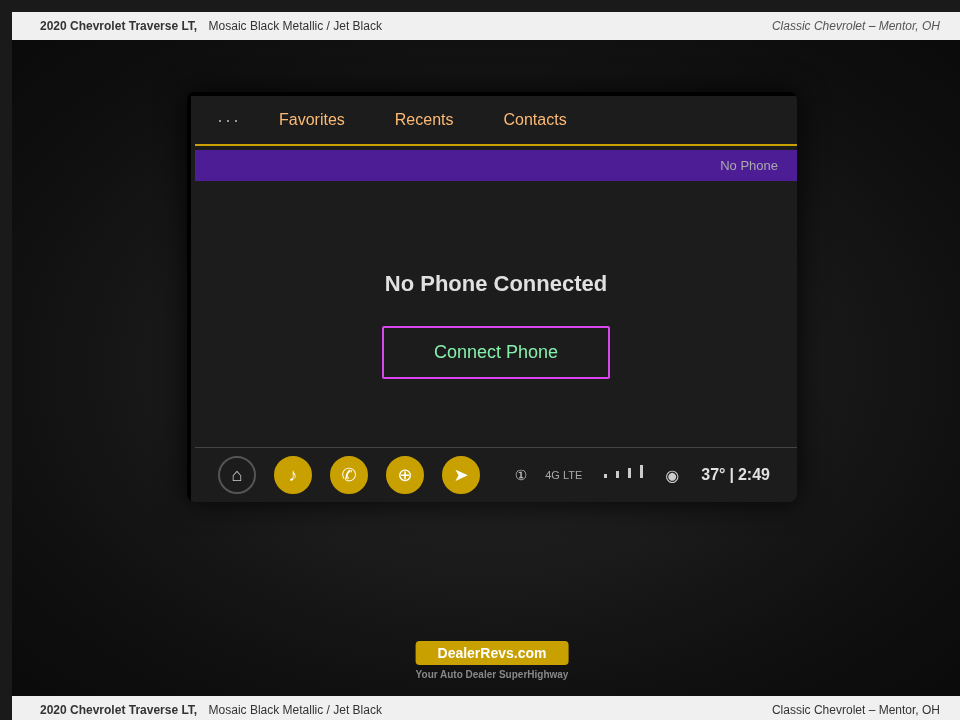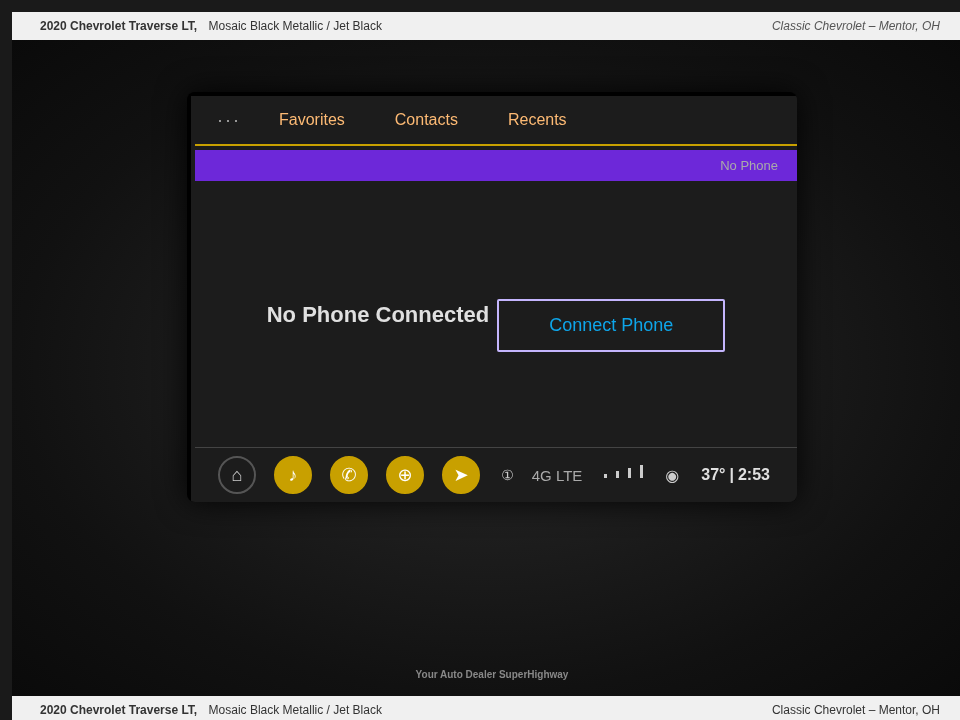--- a/index.html
+++ b/index.html
@@ -104,45 +104,46 @@
       background: #c8a000;
       color: #fff;
       font-weight: bold;
     }
 
     
     .status-bar {
       display: flex;
       justify-content: flex-end;
       padding: 4px 15px;
-      background: #6d28d9;
+      background: #4c1d95;
       color: #aaa;
       font-size: 13px;
     }
 
     
     .content-area {
       display: flex;
+      flex-direction: column;
       align-items: center;
       justify-content: center;
       padding: 30px;
       height: calc(100% - 50px - 25px - 55px);
     }
 
     .no-phone-text {
       color: #e0e0e0;
       font-size: 22px;
       font-weight: bold;
       margin-bottom: 25px;
     }
 
     .connect-btn {
-      border: 2px solid #c4b5fd;
+      border: 2px solid #d946ef;
       background: transparent;
-      color: #0ea5e9;
+      color: #86efac;
       font-size: 18px;
       padding: 14px 50px;
       cursor: pointer;
       font-family: Arial, sans-serif;
       border-radius: 2px;
       min-width: 200px;
       text-align: center;
     }
 
     
@@ -244,22 +245,22 @@
 </div>
 
 <div class="car-bg"></div>
 
 <div class="screen-bezel">
   <div class="screen">
 
     <div class="tab-bar">
       <span class="tab-dots">···</span>
       <button class="tab">Favorites</button>
+      <button class="tab">Recents</button>
       <button class="tab">Contacts</button>
-      <button class="tab">Recents</button>
     </div>
 
     <div class="status-bar">
       <span>No Phone</span>
     </div>
 
     <div class="content-area">
       <div class="no-phone-text">No Phone Connected</div>
       <button class="connect-btn">Connect Phone</button>
     </div>
@@ -267,40 +268,43 @@
     <div class="bottom-nav">
       <div class="nav-icons">
         <div class="nav-icon home">⌂</div>
         <div class="nav-icon music">♪</div>
         <div class="nav-icon phone">✆</div>
         <div class="nav-icon add">⊕</div>
         <div class="nav-icon nav">➤</div>
       </div>
       <div class="status-info">
         <span>①</span>
-        <span style="font-size:15px; color:#aaa;">4G LTE</span>
+        <span style="font-size:11px; color:#aaa;">4G LTE</span>
         <div class="signal-icon">
           <div class="signal-bar" style="height:4px;"></div>
           <div class="signal-bar" style="height:7px;"></div>
           <div class="signal-bar" style="height:10px;"></div>
           <div class="signal-bar" style="height:13px;"></div>
         </div>
         <span class="gps-icon">◉</span>
         <span class="time-temp">
-          <span>37°</span>|<span>2:53</span>
+          <span>37°</span>|<span>2:49</span>
         </span>
       </div>
     </div>
 
   </div>
 </div>
 
 <div class="bottom-bar">
   <span>
     <strong>2020 Chevrolet Traverse LT,</strong>
     <span>Mosaic Black Metallic / Jet Black</span>
   </span>
   <span class="dealer">Classic Chevrolet – Mentor, OH</span>
 </div>
 
 <div class="watermark" style="bottom:40px;">
+  <div class="watermark-logo">
+    <span>DealerRevs.com</span>
+  </div>
   <div class="watermark-sub">Your Auto Dealer SuperHighway</div>
 </div>
 
 </body></html>

